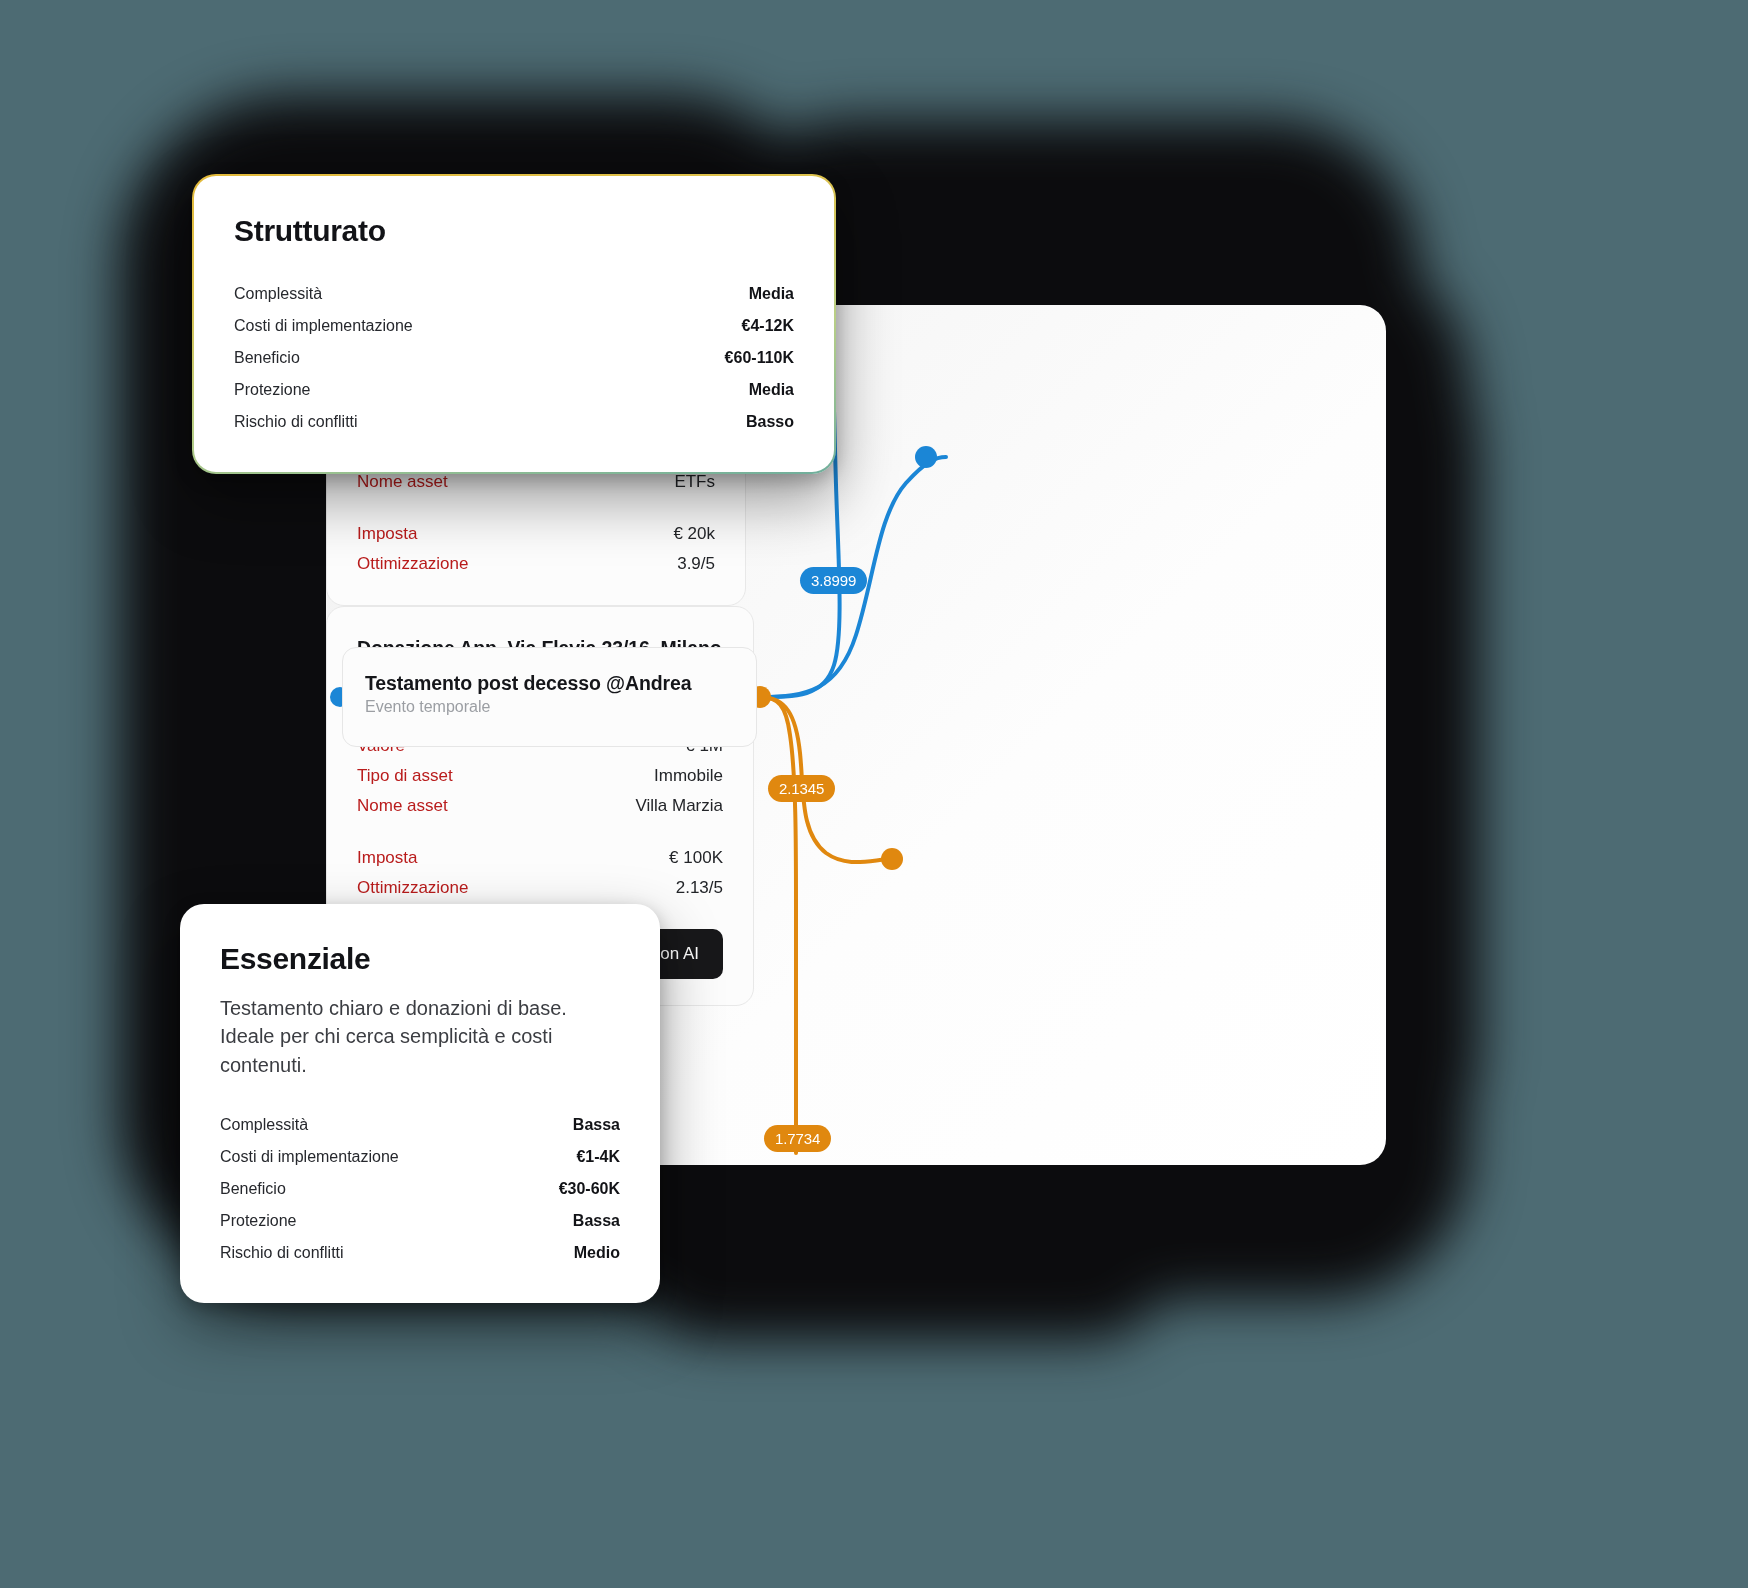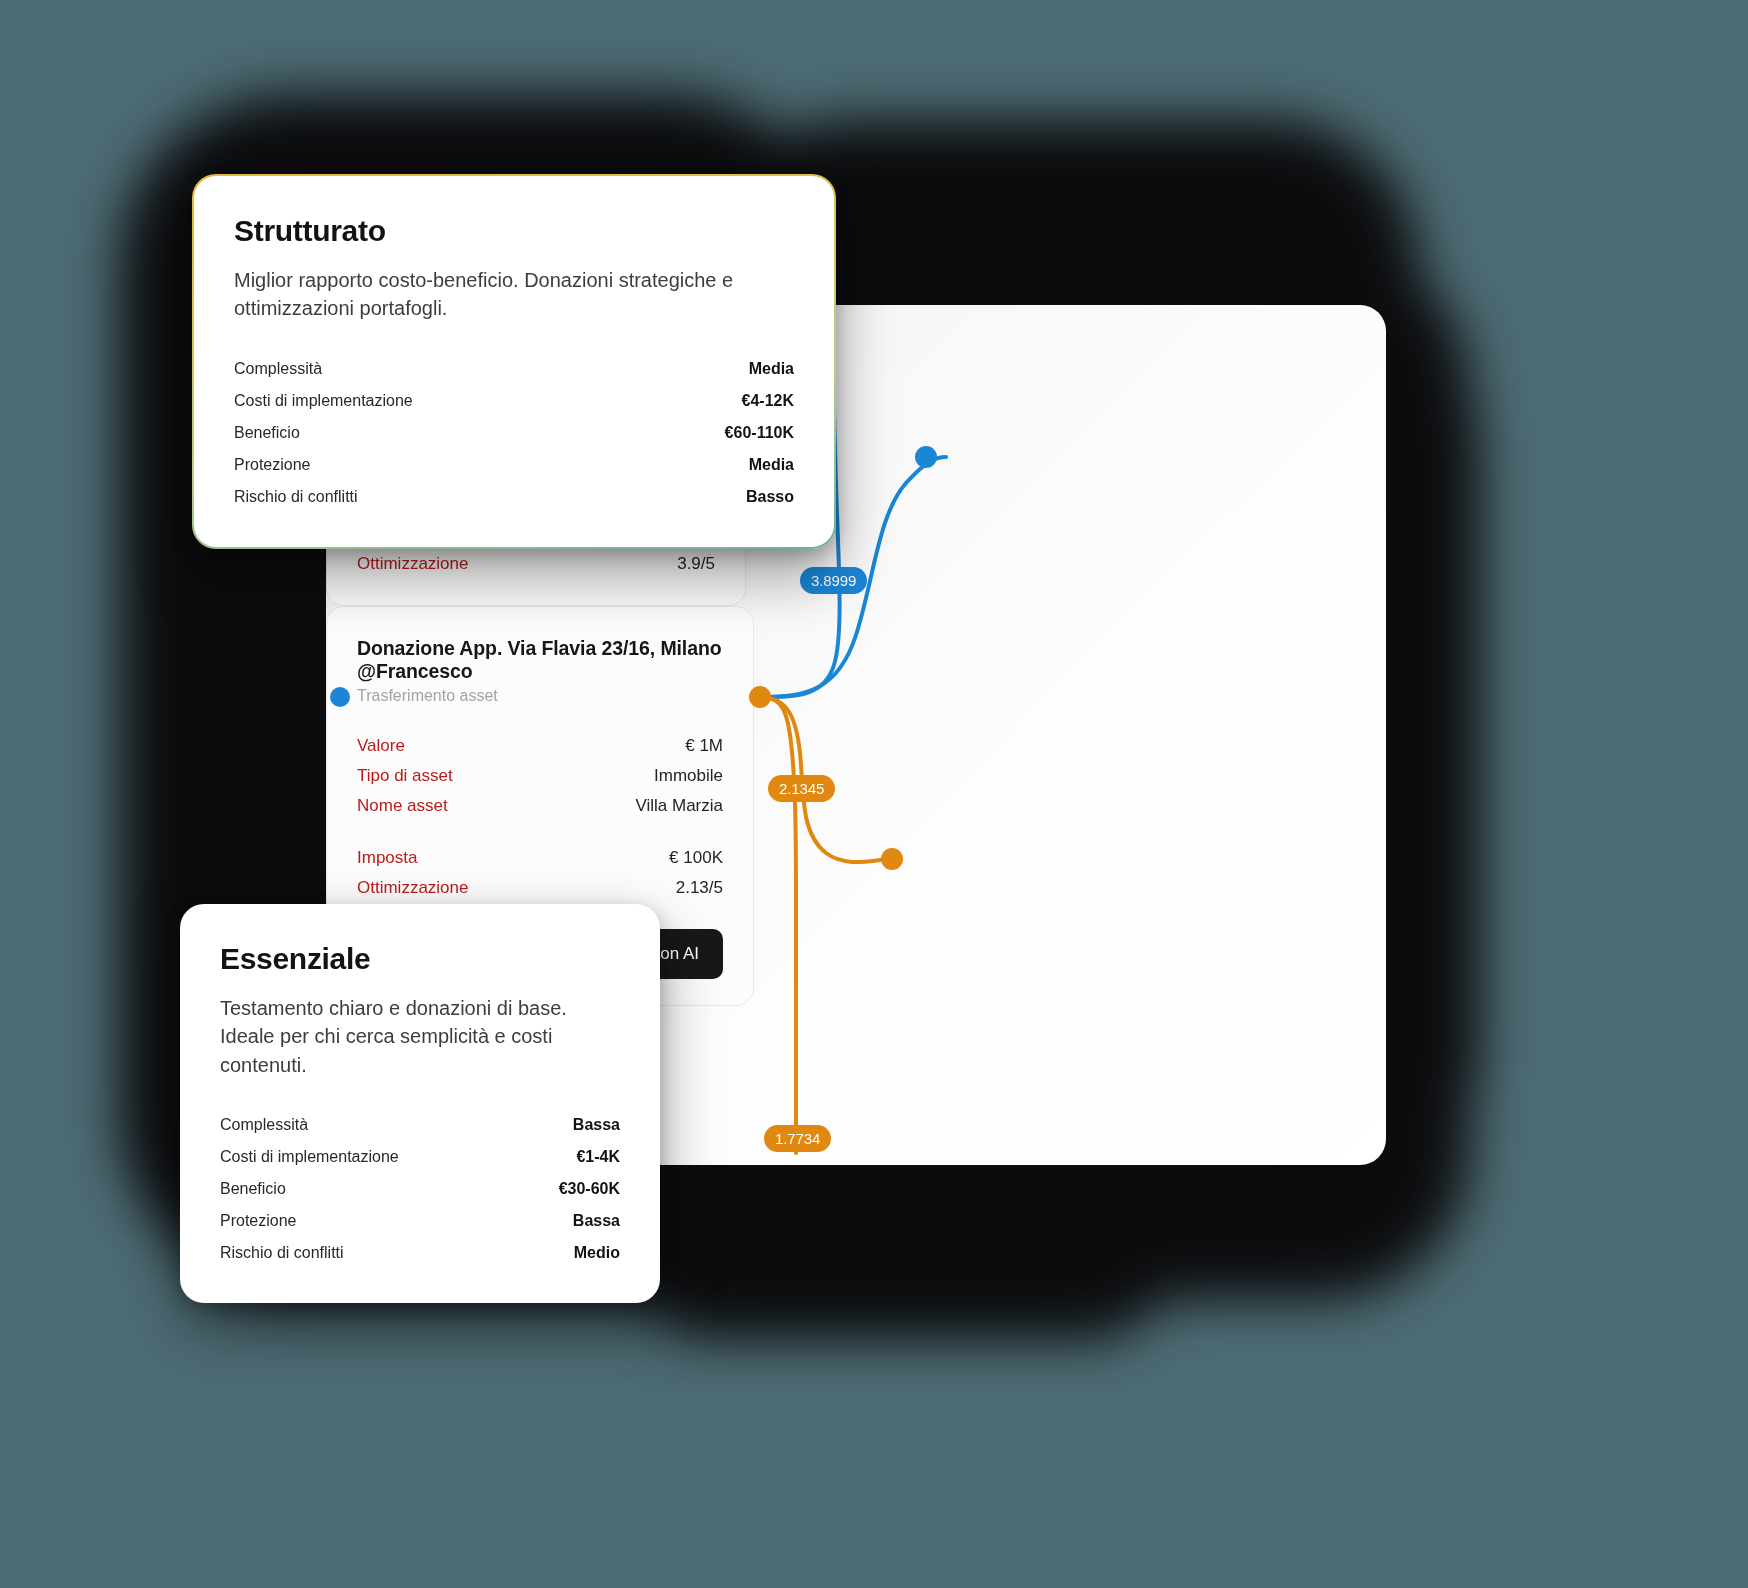--- a/index.html
+++ b/index.html
@@ -197,20 +197,24 @@
 
       <path d="M 434 392 C 452 392 460 400 464 430 C 470 470 470 540 470 600 C 470 700 470 790 470 848" fill="none" stroke="#e0880f" stroke-width="4" stroke-linecap="round"></path>
       <path d="M 434 392 C 460 392 470 410 474 448 C 478 486 474 528 500 548 C 522 564 548 554 566 554" fill="none" stroke="#e0880f" stroke-width="4" stroke-linecap="round"></path>
 
       <circle cx="14" cy="392" r="10" fill="#1b86d6"></circle>
       <circle cx="434" cy="392" r="11" fill="#e0880f"></circle>
       <circle cx="600" cy="152" r="11" fill="#1b86d6"></circle>
       <circle cx="566" cy="554" r="11" fill="#e0880f"></circle>
     </svg>
 
+    <div class="node" id="node-event">
+      <div class="node-title">Testamento post decesso @Andrea</div>
+      <div class="node-sub">Evento temporale</div>
+    </div>
 
     <div class="node-card" id="node-marco">
       <div class="node-title">€200K portafoglio @Marco</div>
       <div class="card-head-sub">Trasferimento asset</div>
       <div class="rows">
         <div class="row">
           <span class="k">Valore</span>
           <span class="v">€ 200K</span>
         </div>
         <div class="row">
@@ -264,21 +268,20 @@
       <button class="btn-ai">Investiga con AI</button>
     </div>
 
     <div class="pill pill-blue" id="pill-389">3.8999</div>
     <div class="pill pill-orange" id="pill-213">2.1345</div>
     <div class="pill pill-orange" id="pill-177">1.7734</div>
   </div>
 
   <div class="overlay" id="card-strutturato">
     <div class="ov-title">Strutturato</div>
-    <div class="ov-desc">Miglior rapporto costo-beneficio. Donazioni strategiche e ottimizzazioni portafogli.</div>
     <div class="ov-rows">
       <div class="ov-row">
         <span class="k">Complessità</span>
         <span class="v">Media</span>
       </div>
       <div class="ov-row">
         <span class="k">Costi di implementazione</span>
         <span class="v">€4-12K</span>
       </div>
       <div class="ov-row">

